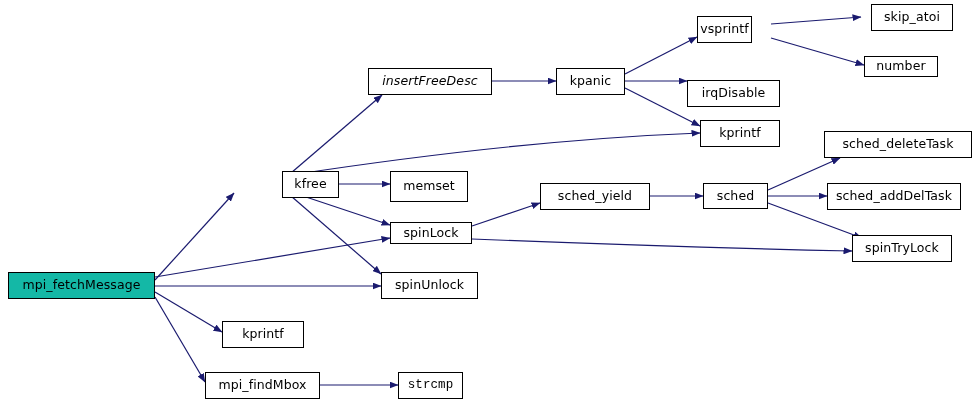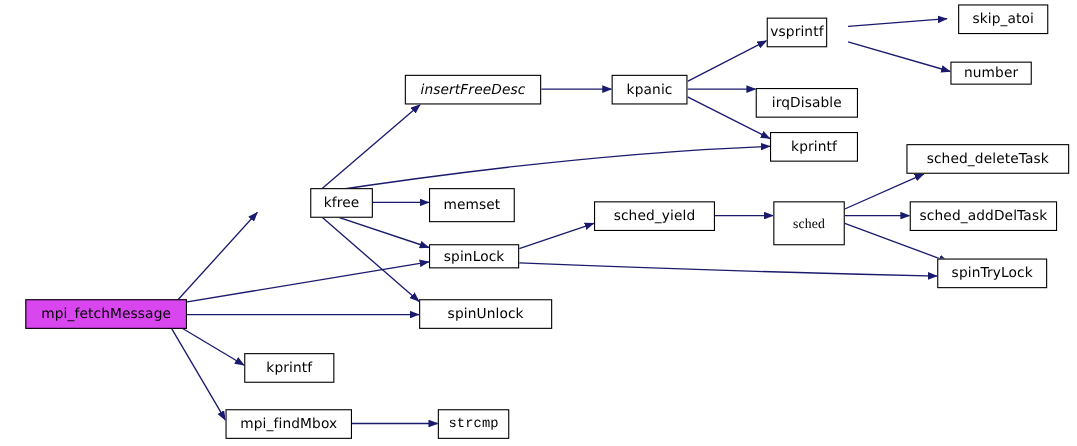--- a/index.html
+++ b/index.html
@@ -35,22 +35,21 @@
     align-items: center;
     justify-content: center;
     font-family: "DejaVu Sans", sans-serif;
     font-size: 12.5px;
     color: #000000;
     line-height: 1;
     white-space: nowrap;
     letter-spacing: 0.1px;
   }
   .node.current {
-    background: #d946ef;
-    margin-left: 15px;
+    background: #14b8a6;
   }
 </style>
 </head>
 <body>
 
 <div id="graph-root">
   <svg id="edge-layer" viewBox="0 0 979 405" xmlns="http://www.w3.org/2000/svg">
     <defs>
       <marker id="arrowhead" markerWidth="9" markerHeight="7" refX="8.5" refY="3.5" orient="auto" markerUnits="userSpaceOnUse">
         <polygon points="0 0, 9 3.5, 0 7" fill="#1a1a6e"></polygon>
@@ -81,29 +80,29 @@
         <path d="M768,196 L827,196" fill="none" stroke="#1a1a6e" stroke-width="1.2" marker-end="url(#arrowhead)"></path>
         <path d="M768,203 L862,238" fill="none" stroke="#1a1a6e" stroke-width="1.2" marker-end="url(#arrowhead)"></path>
       </g>
   </svg>
   <div id="nodes-group">
       <div class="node current" style="left: 8px; top: 272px; width: 147px; height: 27px;">mpi_fetchMessage</div>
       <div class="node" style="left: 234px; top: 171px; width: 57px; height: 27px; margin-left: 48px;">kfree</div>
       <div class="node" style="left: 368px; top: 68px; width: 124px; height: 27px; font-style: italic;">insertFreeDesc</div>
       <div class="node" style="left: 390px; top: 171px; width: 78px; height: 31px;">memset</div>
       <div class="node" style="left: 390px; top: 222px; width: 82px; height: 22px;">spinLock</div>
-      <div class="node" style="left: 381px; top: 272px; width: 121px; height: 27px;">spinUnlock</div>
+      <div class="node" style="left: 381px; top: 272px; width: 97px; height: 27px;">spinUnlock</div>
       <div class="node" style="left: 222px; top: 321px; width: 82px; height: 27px;">kprintf</div>
       <div class="node" style="left: 205px; top: 372px; width: 115px; height: 27px;">mpi_findMbox</div>
       <div class="node" style="left: 398px; top: 372px; width: 65px; height: 27px; font-family: Liberation Mono, monospace;">strcmp</div>
       <div class="node" style="left: 556px; top: 68px; width: 69px; height: 27px;">kpanic</div>
       <div class="node" style="left: 697px; top: 16px; width: 55px; height: 27px;">vsprintf</div>
       <div class="node" style="left: 687px; top: 80px; width: 93px; height: 27px;">irqDisable</div>
       <div class="node" style="left: 700px; top: 120px; width: 80px; height: 27px;">kprintf</div>
       <div class="node" style="left: 861px; top: 4px; width: 82px; height: 27px; margin-left: 10px;">skip_atoi</div>
       <div class="node" style="left: 864px; top: 56px; width: 74px; height: 21px; text-align: right;">number</div>
       <div class="node" style="left: 540px; top: 183px; width: 110px; height: 27px;">sched_yield</div>
-      <div class="node" style="left: 703px; top: 183px; width: 65px; height: 40px; font-family: Liberation Serif, serif;">sched</div>
+      <div class="node" style="left: 703px; top: 183px; width: 65px; height: 26px;">sched</div>
       <div class="node" style="left: 824px; top: 131px; width: 148px; height: 27px;">sched_deleteTask</div>
       <div class="node" style="left: 827px; top: 183px; width: 134px; height: 27px;">sched_addDelTask</div>
       <div class="node" style="left: 852px; top: 235px; width: 100px; height: 27px;">spinTryLock</div>
     </div>
 </div>
 
 </body></html>

